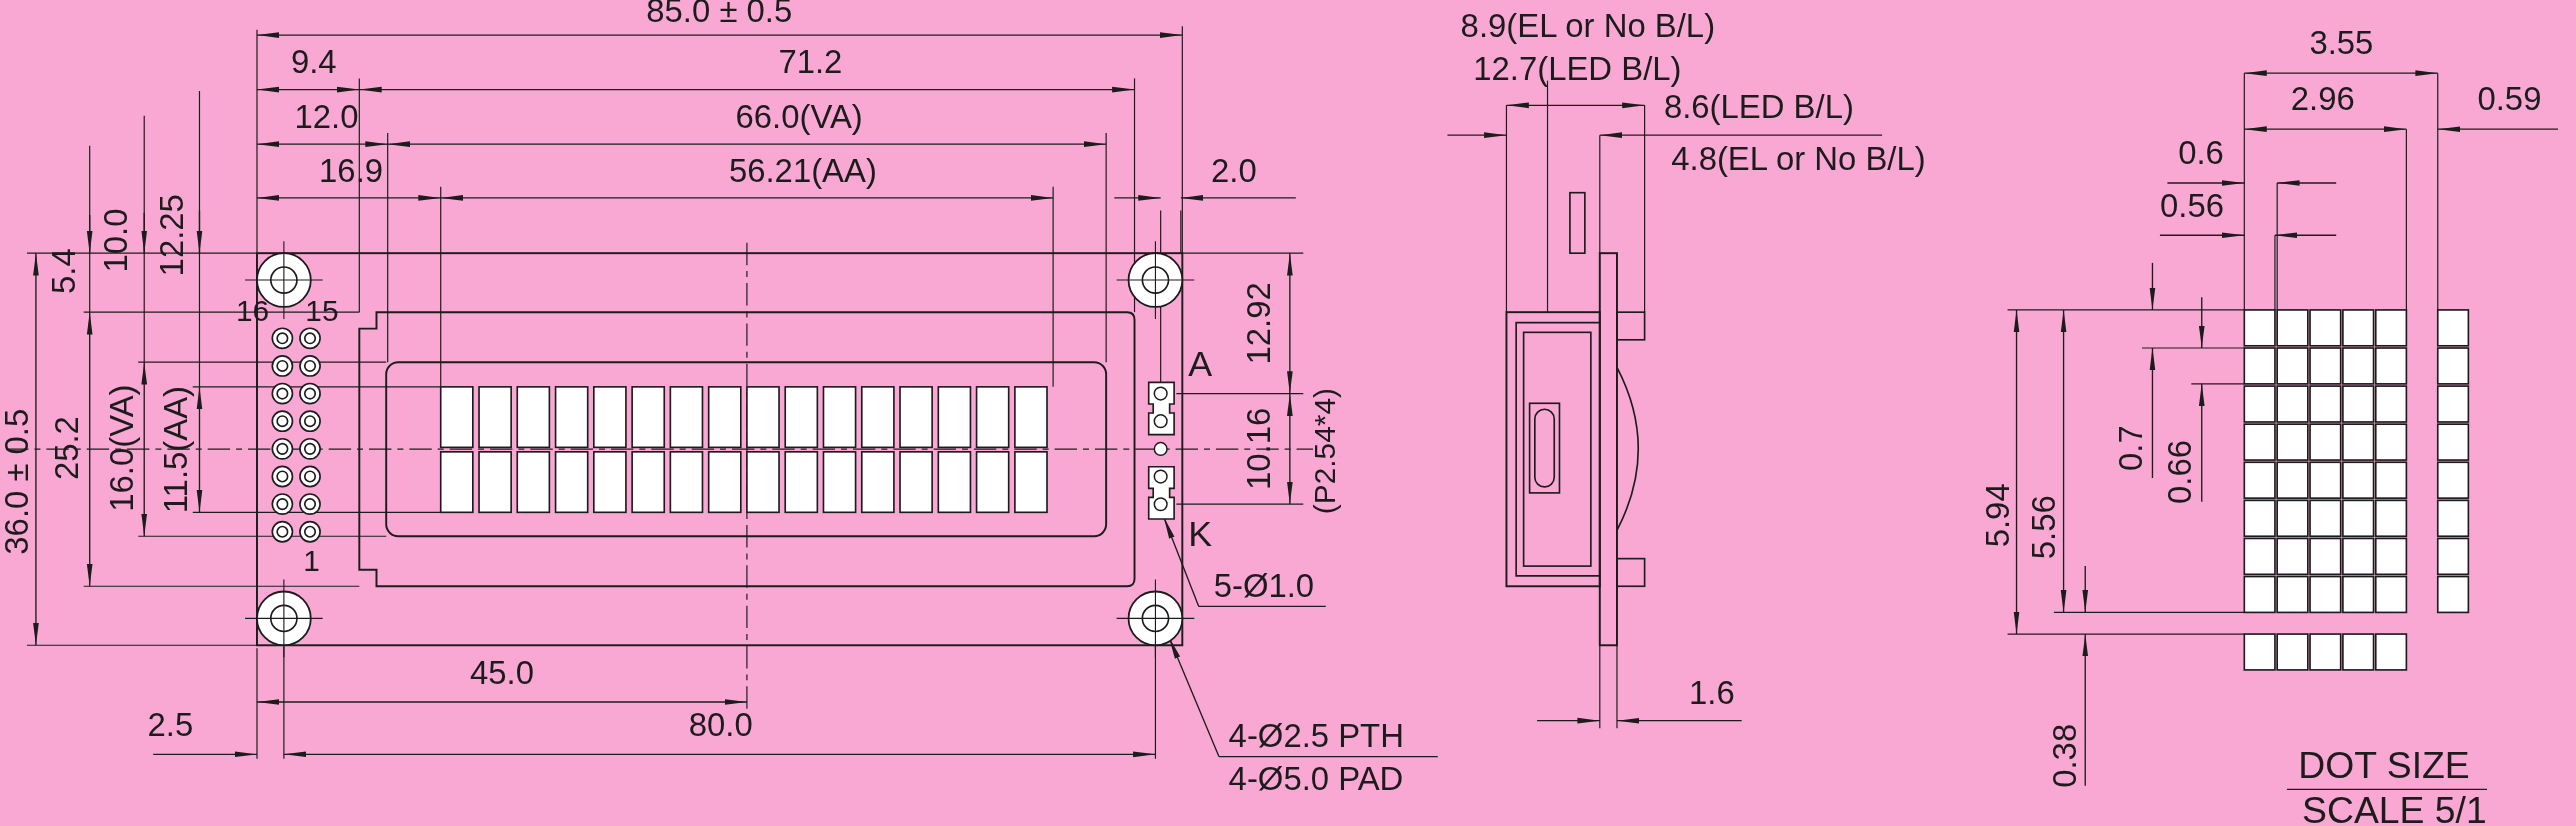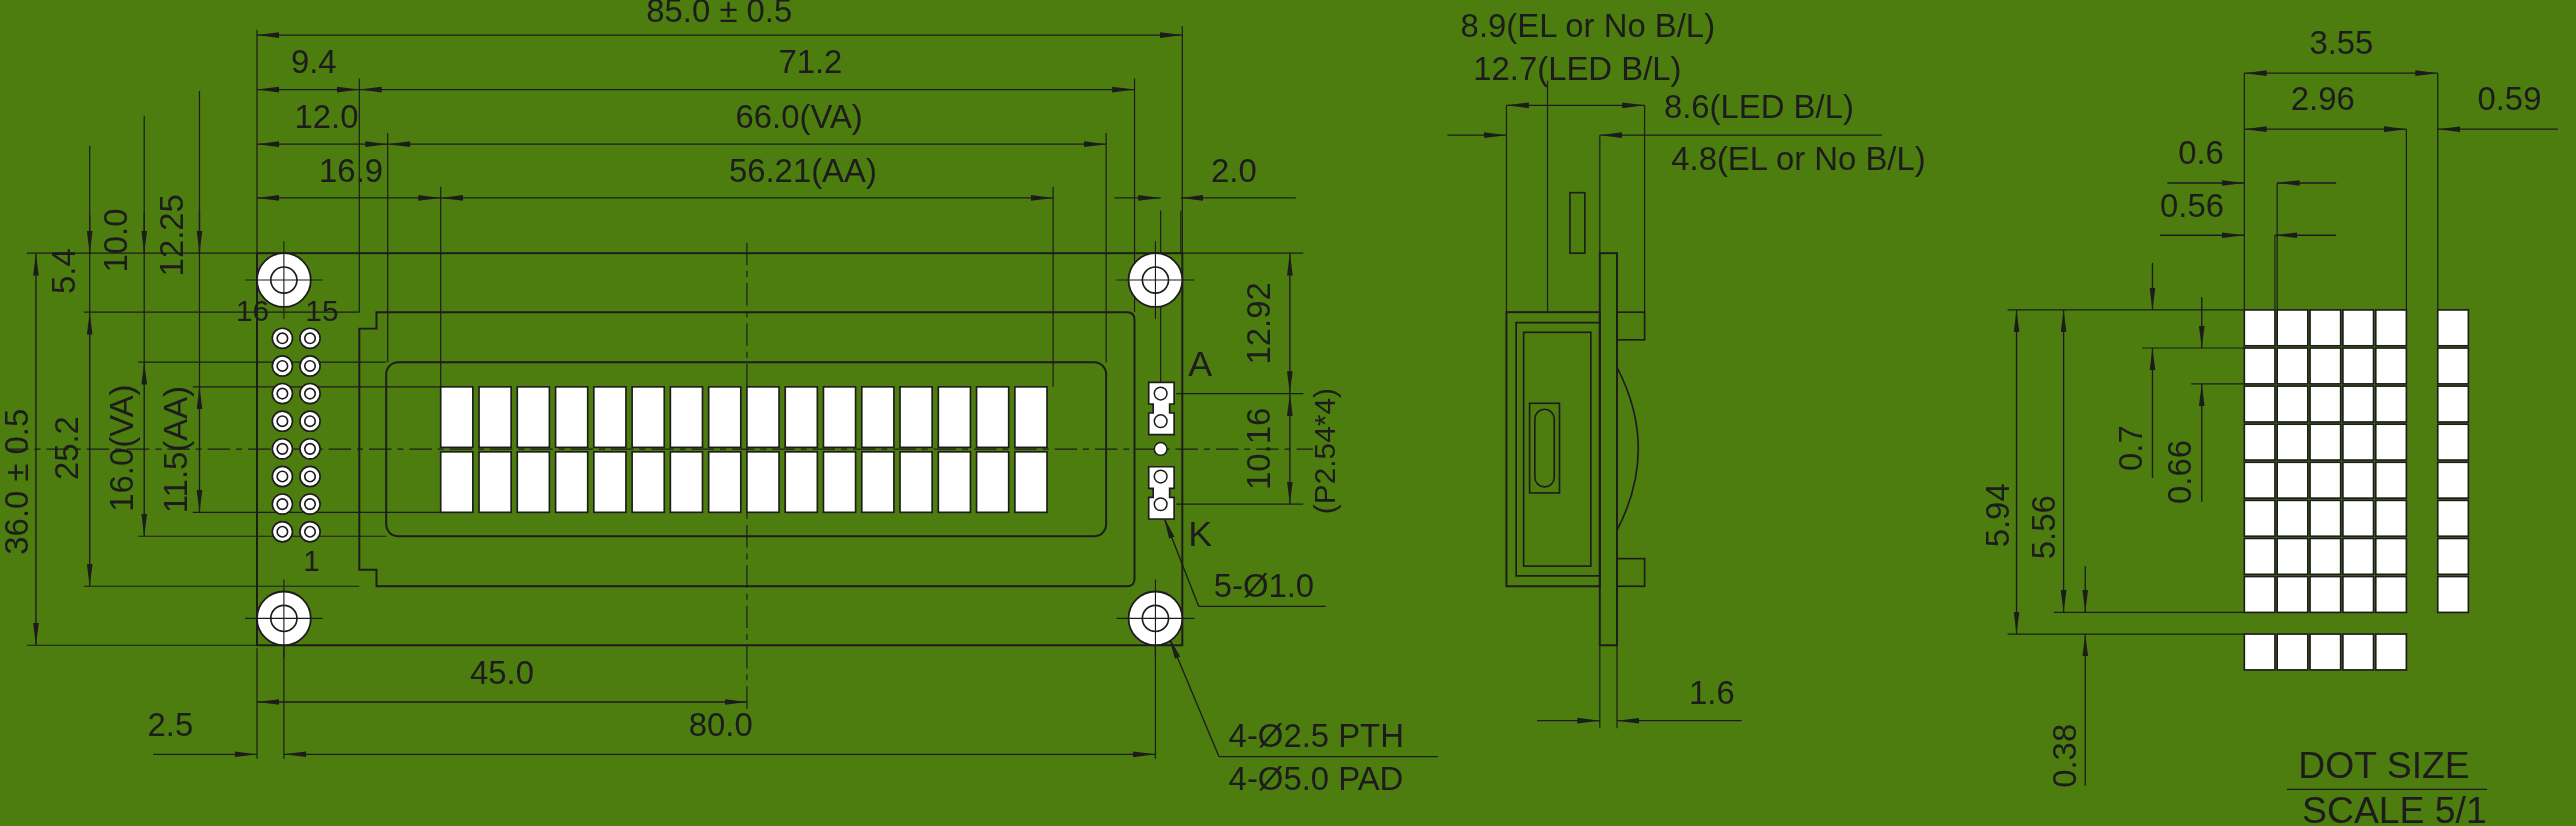--- a/index.html
+++ b/index.html
@@ -1,16 +1,16 @@
 <!DOCTYPE html>
 <html style="font-size:12px"><head>
 <meta charset="utf-8">
 <style>
   html,body{margin:0;padding:0;background:#ffffff;}
-  .stage{position:relative;width:2576px;height:826px;background:#4d7c0f;
+  .stage{position:relative;width:2576px;height:826px;background:#f9a8d4;
          font-family:"Liberation Sans",sans-serif;overflow:hidden;}
   svg{position:absolute;left:0;top:0;}
   .outline{fill:none;stroke:#1c1c1c;stroke-width:2.6;}
   .outline2{fill:none;stroke:#1c1c1c;stroke-width:2.2;}
   .dim{fill:none;stroke:#1c1c1c;stroke-width:1.8;}
   .ext{fill:none;stroke:#1c1c1c;stroke-width:1.6;}
   .center{fill:none;stroke:#1c1c1c;stroke-width:1.6;stroke-dasharray:30 8 8 8;}
   .lbl{fill:#1c1c1c;font-size:44px;}
   .lbl-sm{fill:#1c1c1c;font-size:40px;}
   .lbl-lg{fill:#1c1c1c;font-size:48px;}

